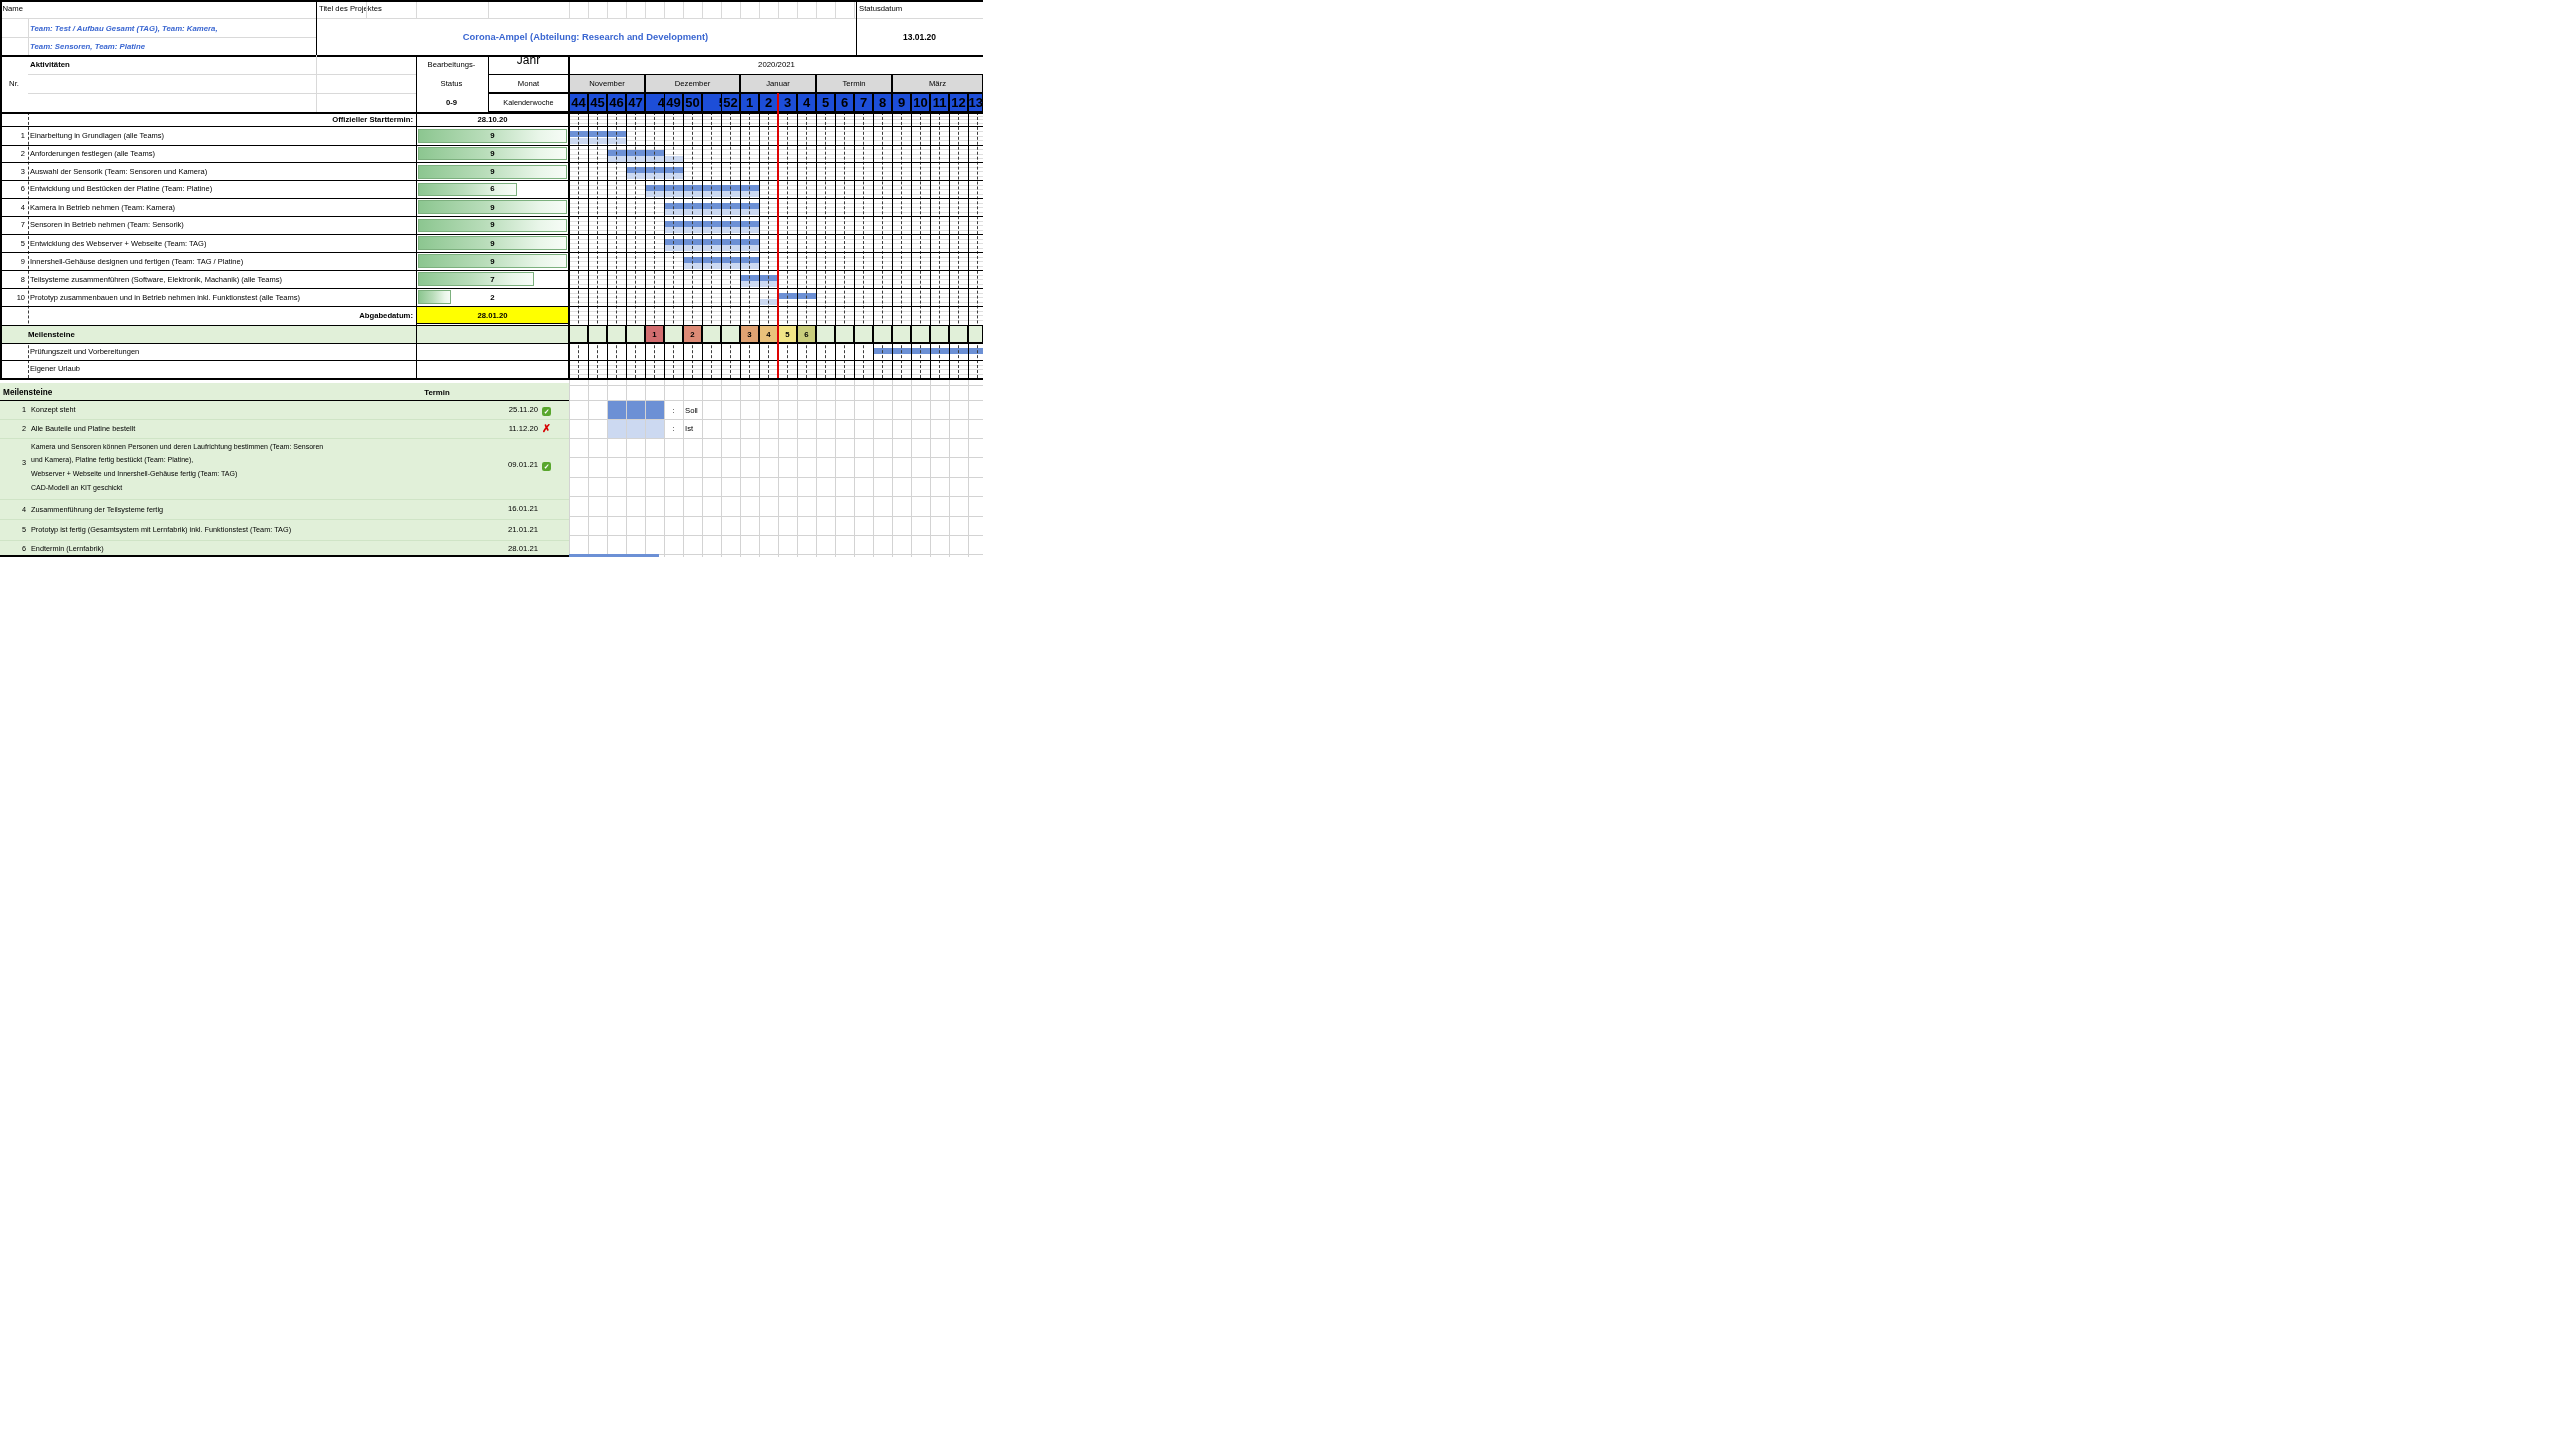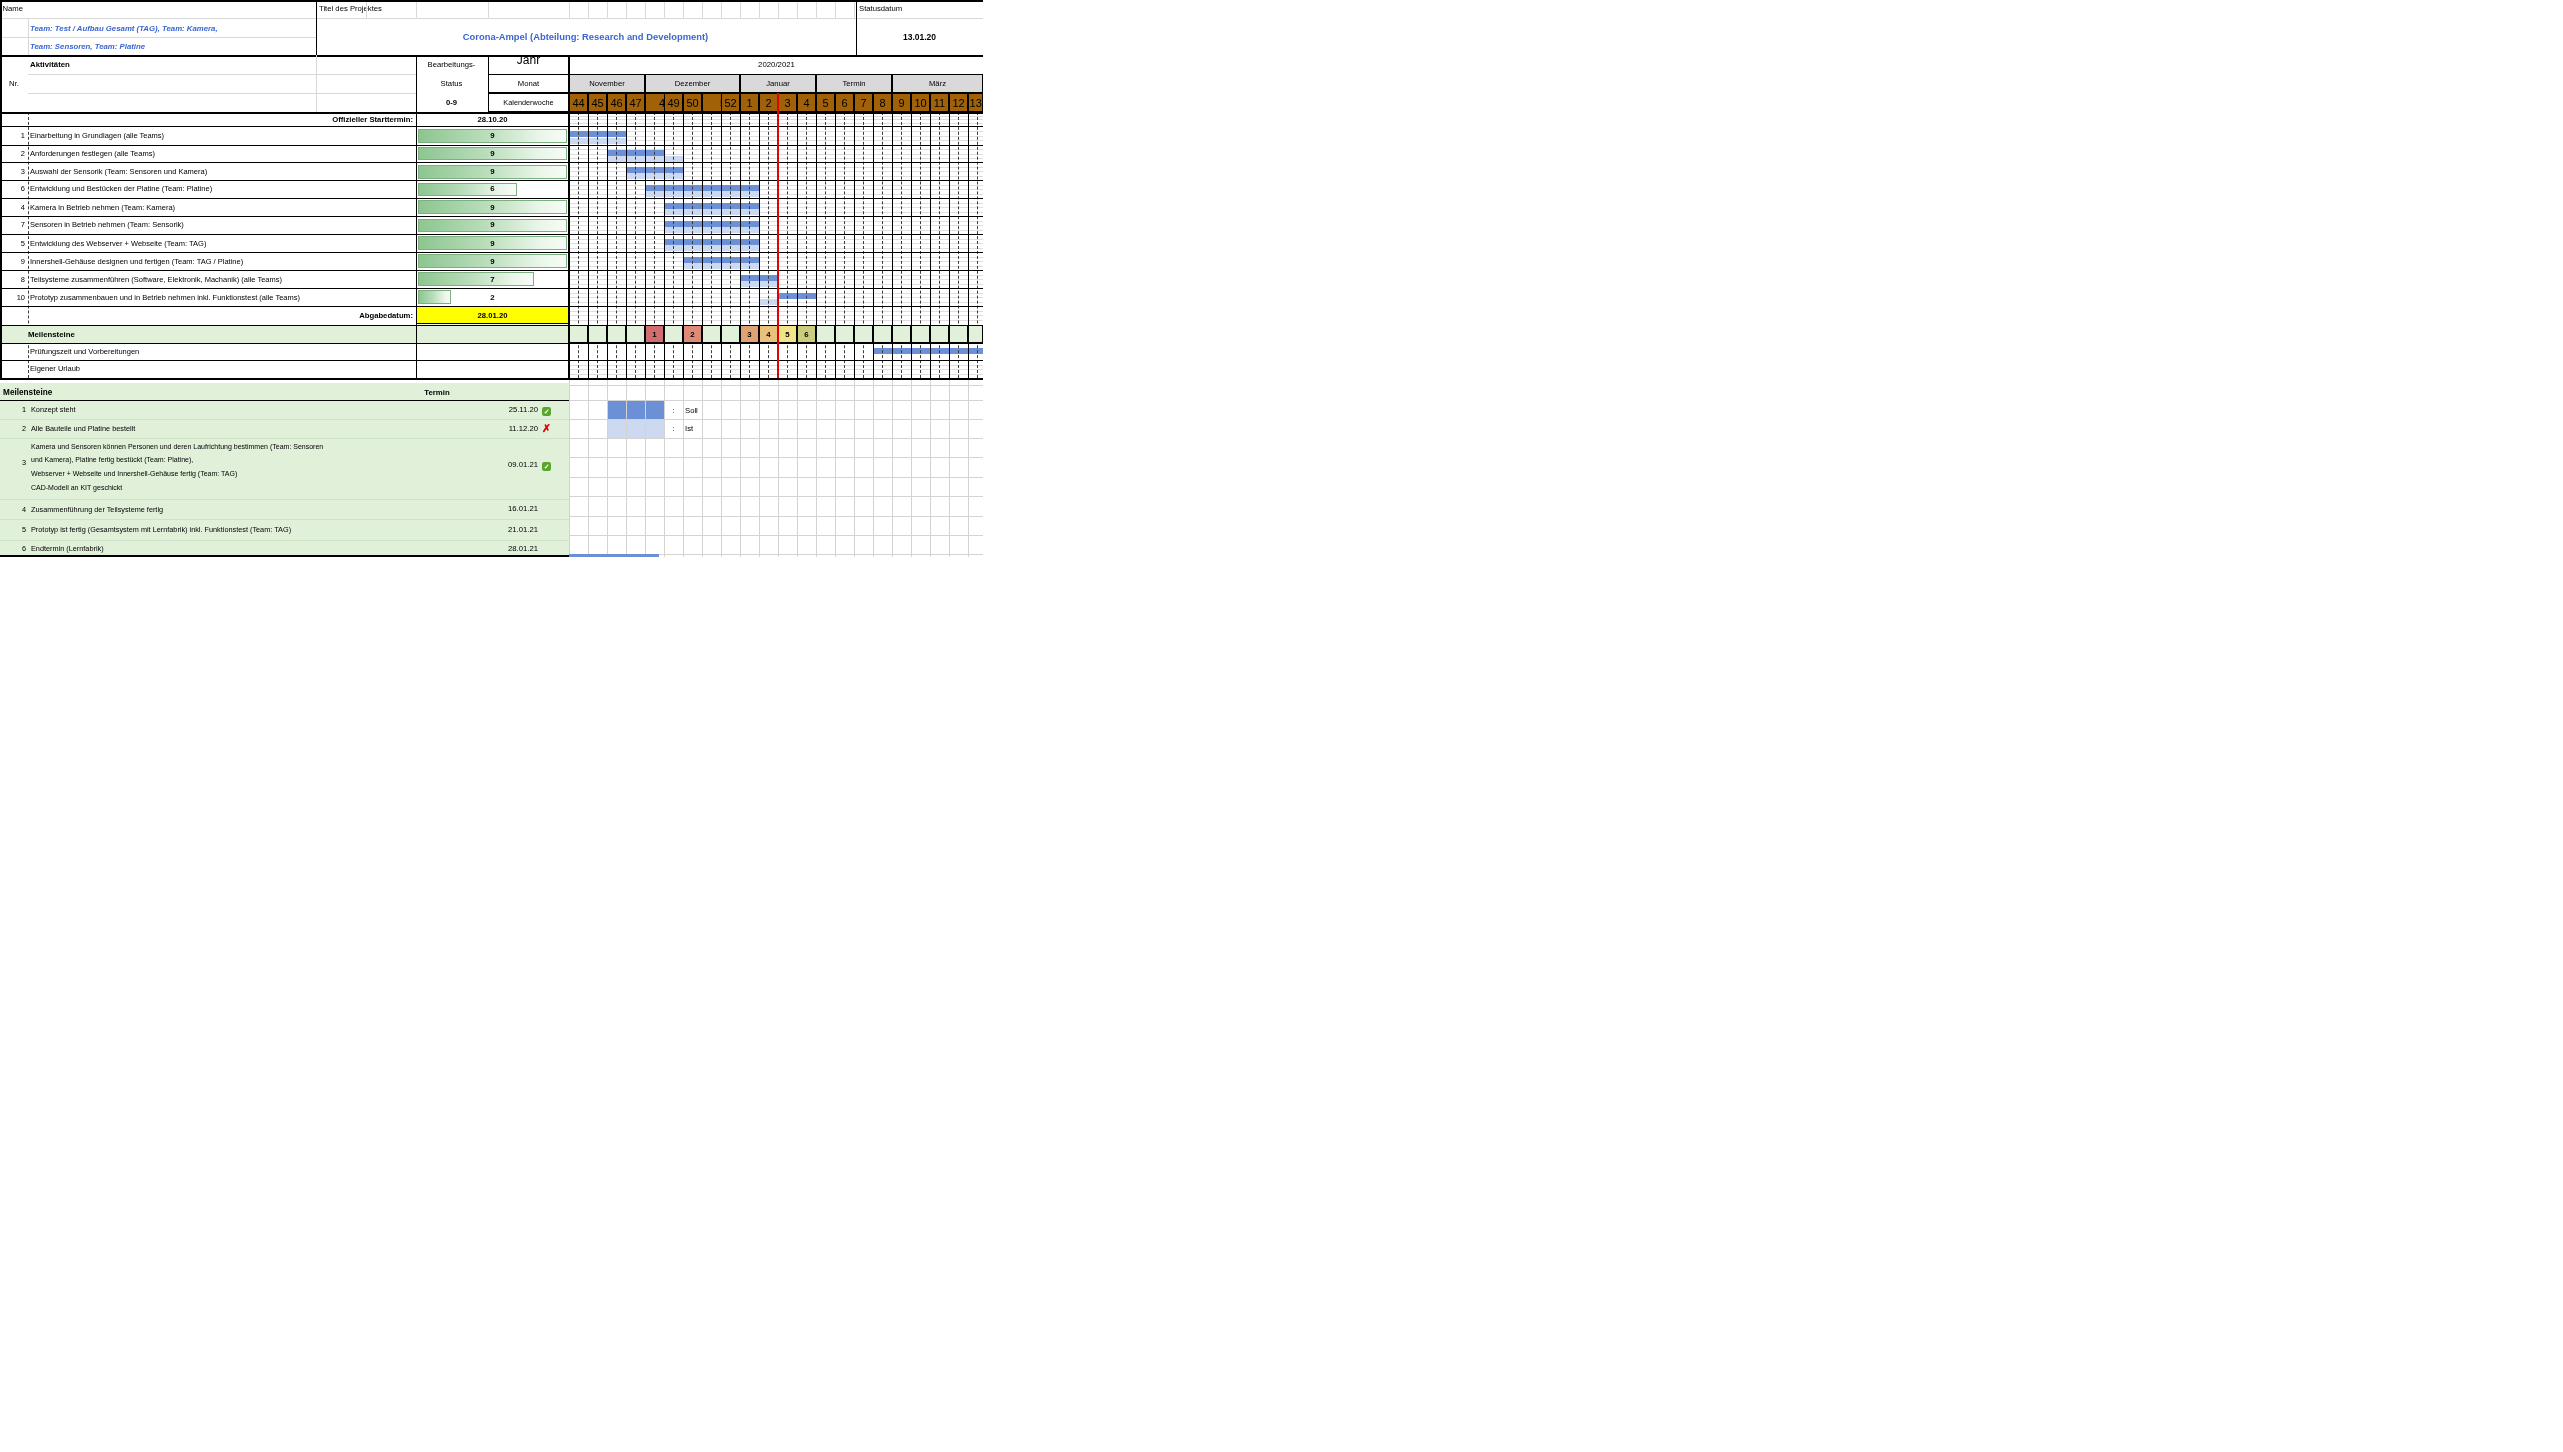--- a/index.html
+++ b/index.html
@@ -10,21 +10,21 @@
   .fc{justify-content:center;text-align:center;}
   .fr{justify-content:flex-end;text-align:left;}
   .b{font-weight:bold;}
   .blue{color:#3a66d1;}
   .it{font-style:italic;}
   .ln{background:#000;}
   .gln{background:#d9d9d9;}
   .qln{background:#dedede;}
   .dash{width:0;border-left:0.6px dashed #3c3c3c;}
   .mcell{background:#d9d9d9;border:1.1px solid #000;font-size:7.7px;}
-  .kwcell{border:0.8px solid #000;font-size:11px;background:#a16207;}
+  .kwcell{border:0.8px solid #000;font-size:13px;background:#1d4ed8;font-weight:bold;}
   .grcell{border:0.9px solid #000;font-size:7.8px;font-weight:bold;}
   .gbar{background:linear-gradient(90deg,#8cc690 0%,#b9ddba 45%,#e9f6e9 82%,#f7fcf7 100%);
         border:0.9px solid #7cb07e;box-sizing:border-box;}
   .soll{background:#6c90d5;}
   .ist{background:#ccd9f1;}
   .chk{display:inline-flex;width:9.4px;height:9.4px;background:#58a62d;border-radius:2.2px;color:#fff;
        font-size:7px;font-weight:bold;align-items:center;justify-content:center;line-height:1;}
   .crx{color:#d60000;font-size:10.7px;font-weight:900;line-height:1;}
   .gridln{background:#d3d3d3;}
   .pansep{background:#cfe4c6;}

